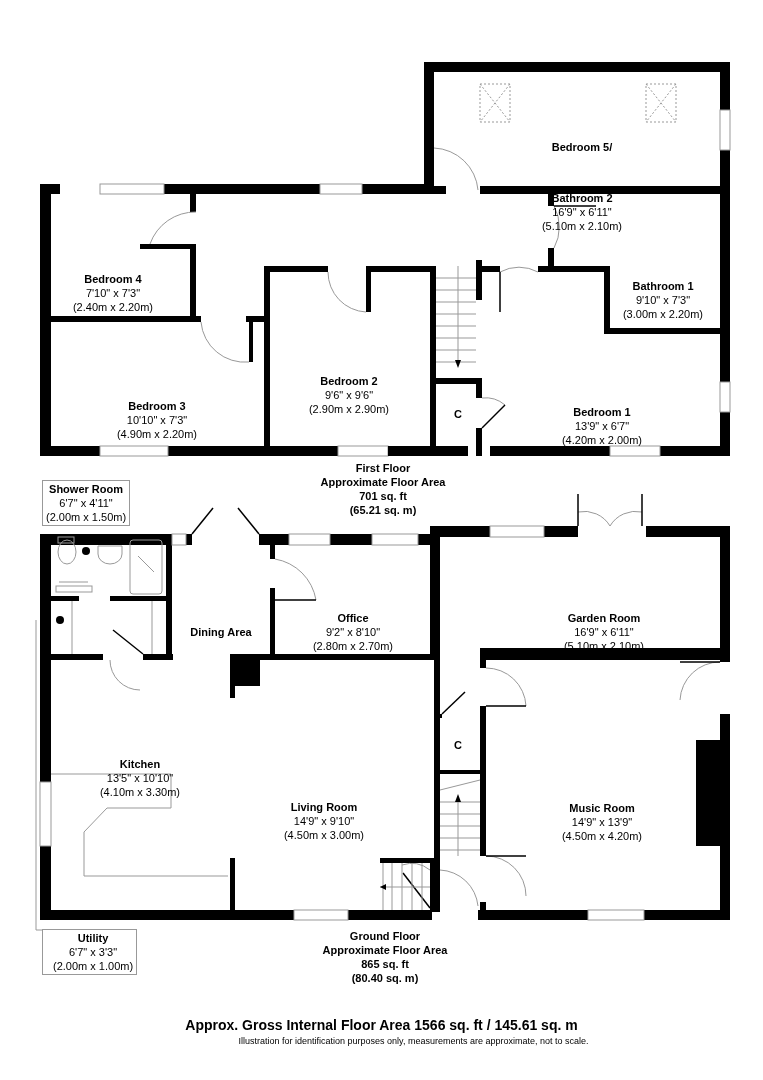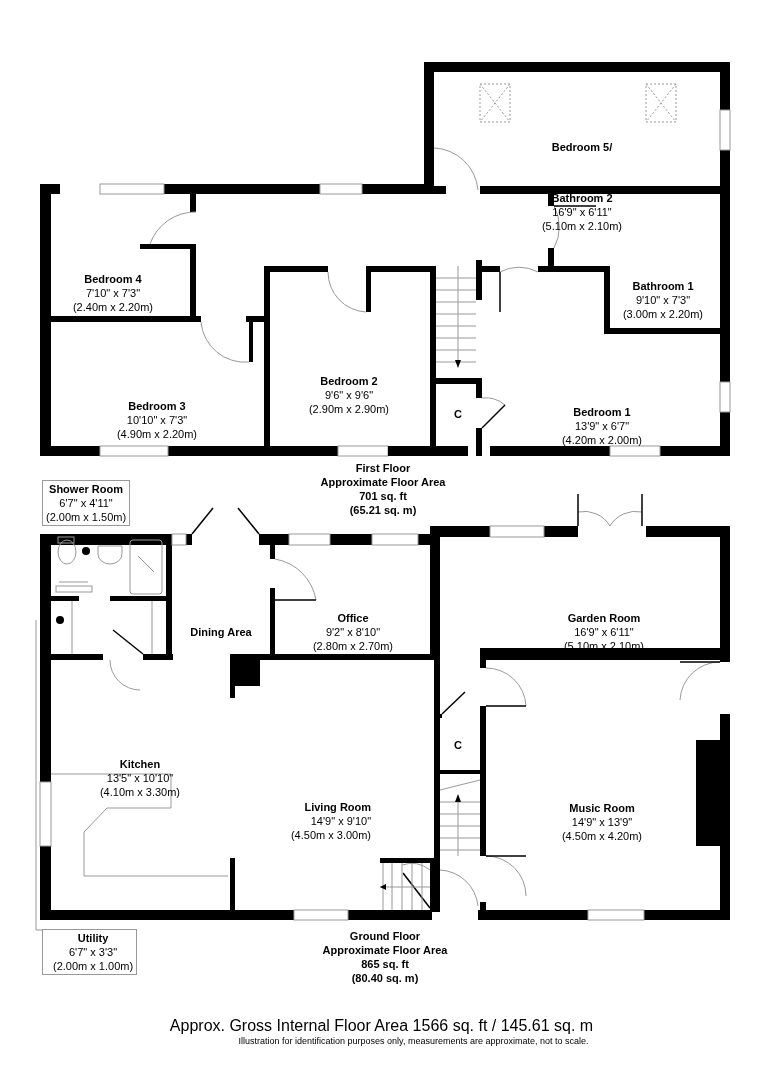--- a/index.html
+++ b/index.html
@@ -289,21 +289,21 @@
 <div class="lbl" style="left:604px; top:574px;">
   <span class="name">Garden Room</span>
   <span class="dim">16'9" x 6'11"</span>
   <span class="dim">(5.10m x 2.10m)</span>
 </div>
 <div class="lbl" style="left:140px; top:720px;">
   <span class="name">Kitchen</span>
   <span class="dim">13'5" x 10'10"</span>
   <span class="dim">(4.10m x 3.30m)</span>
 </div>
-<div class="lbl" style="left:331px; top:763px;text-align:right;">
+<div class="lbl" style="left:324px; top:763px;">
   <span class="name">Living Room</span>
   <span class="dim">14'9" x 9'10"</span>
   <span class="dim">(4.50m x 3.00m)</span>
 </div>
 <div class="lbl" style="left:602px; top:764px;">
   <span class="name">Music Room</span>
   <span class="dim">14'9" x 13'9"</span>
   <span class="dim">(4.50m x 4.20m)</span>
 </div>
 <div class="cl" style="left:458px; top:745px;">C</div>
@@ -313,15 +313,15 @@
   <span class="dim">(2.00m x 1.00m)</span>
 </div>
 
 <div class="area" style="left:385px; top:929px;">
   <span>Ground Floor</span>
   <span>Approximate Floor Area</span>
   <span>865 sq. ft</span>
   <span>(80.40 sq. m)</span>
 </div>
 
-<div class="footer" style="top:1017px; font-size:16px; font-weight:normal;">Approx. Gross Internal Floor Area 1566 sq. ft / 145.61 sq. m</div>
+<div class="footer" style="top:1017px; font-size:14px; font-weight:bold;">Approx. Gross Internal Floor Area 1566 sq. ft / 145.61 sq. m</div>
 <div class="footer" style="top:1036px; font-size:9px;margin-left:32px;">Illustration for identification purposes only, measurements are approximate, not to scale.</div>
 <div class="footer" style="top:1095px; font-size:13px;padding-left:28px;">Produced by Elements Property</div>
 
 </body></html>

